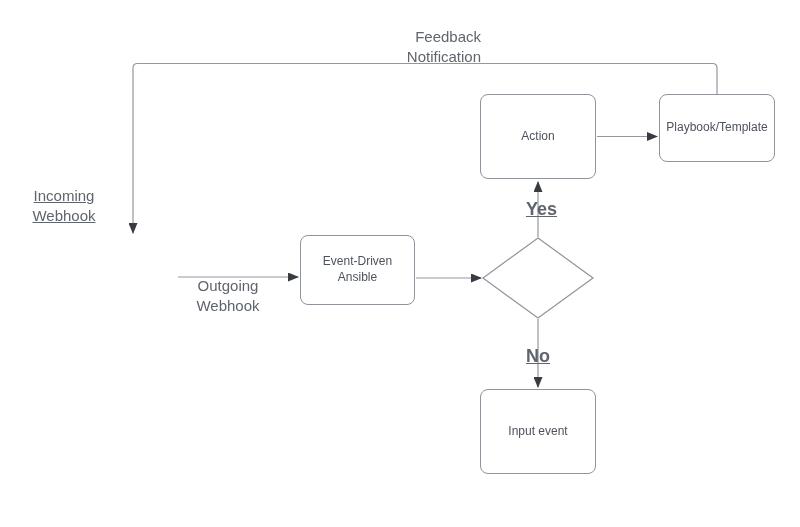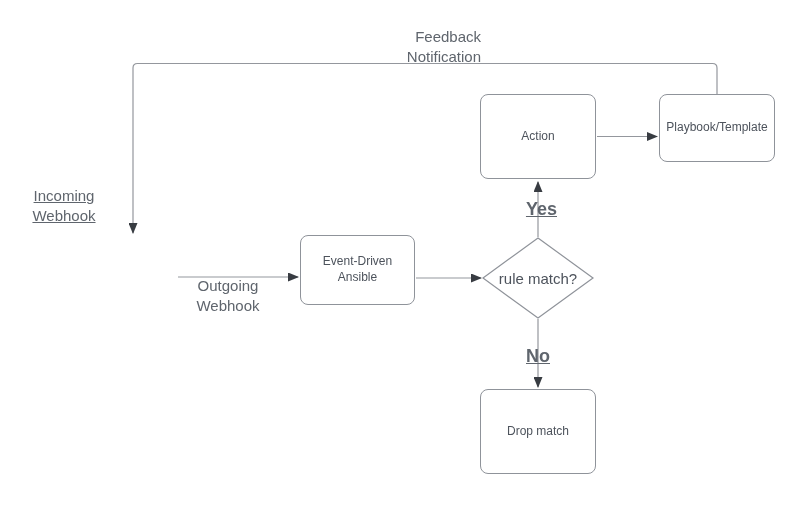--- a/index.html
+++ b/index.html
@@ -103,24 +103,23 @@
     <span>Event-Driven
 Ansible</span>
   </div>
   <div class="node" id="node-action">
     <span>Action</span>
   </div>
   <div class="node" id="node-playbook-template">
     <span>Playbook/Template</span>
   </div>
   <div class="node" id="node-drop-event">
-    <span>Drop match</span>
+    <span>Input event</span>
   </div>
 
-  <div id="label-rule-match">rule match?</div>
 
   <div class="edge-label" id="label-feedback-notification">Feedback
 Notification</div>
   <div class="edge-label" id="label-incoming-webhook">Incoming
 Webhook</div>
   <div class="edge-label" id="label-outgoing-webhook">Outgoing
 Webhook</div>
   <div class="edge-label-small" id="label-yes">Yes</div>
   <div class="edge-label-small" id="label-no">No</div>
 

